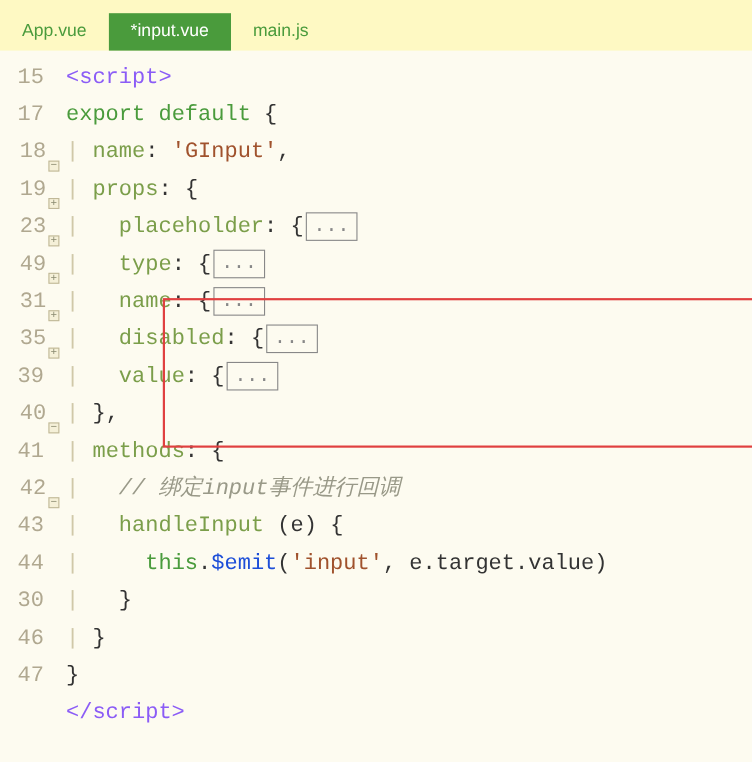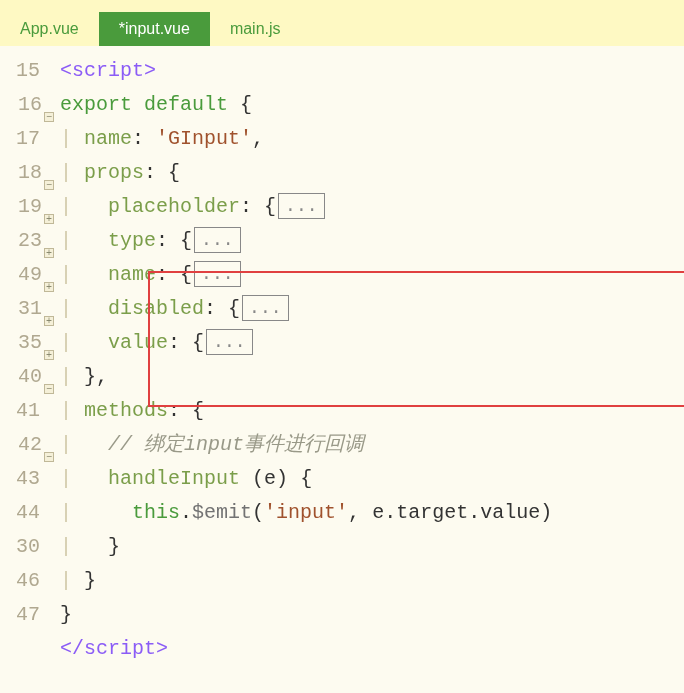--- a/index.html
+++ b/index.html
@@ -68,21 +68,21 @@
       white-space: pre;
       position: relative;
     }
     .pipe {
       color: #d0c8a8;
     }
     .tok-keyword { color: #4a9b3c; }
     .tok-attr { color: #7b9e4a; margin-top: 47px; }
     .tok-string { color: #a0522d; }
     .tok-this { color: #4a9b3c; }
-    .tok-method { color: #737373; }
+    .tok-method { color: #1d4ed8; }
     .tok-comment { color: #999988; font-style: italic; }
     .tok-punct { color: #333; }
     .tok-tag { color: #8b5cf6; }
     .foldbox {
       border: 1px solid #888;
       padding: 0 6px;
       margin: 0 2px;
       color: #888;
       display: inline-block;
       line-height: 24px;
@@ -111,24 +111,20 @@
   <div class="tab">main.js</div>
 </div>
 
 <div class="editor">
   <div class="gutter">
     <div class="gutter-line">
         <span>15</span>
         <span style="width:12px"></span>
       </div>
     <div class="gutter-line">
-        <span>16</span>
-        <span class="fold minus"></span>
-      </div>
-    <div class="gutter-line">
         <span>17</span>
         <span style="width:12px"></span>
       </div>
     <div class="gutter-line">
         <span>18</span>
         <span class="fold minus"></span>
       </div>
     <div class="gutter-line">
         <span>19</span>
         <span class="fold plus"></span>
@@ -141,20 +137,24 @@
         <span>49</span>
         <span class="fold plus"></span>
       </div>
     <div class="gutter-line">
         <span>31</span>
         <span class="fold plus"></span>
       </div>
     <div class="gutter-line">
         <span>35</span>
         <span class="fold plus"></span>
+      </div>
+    <div class="gutter-line">
+        <span>39</span>
+        <span style="width:12px"></span>
       </div>
     <div class="gutter-line">
         <span>40</span>
         <span class="fold minus"></span>
       </div>
     <div class="gutter-line">
         <span>41</span>
         <span style="width:12px"></span>
       </div>
     <div class="gutter-line">

